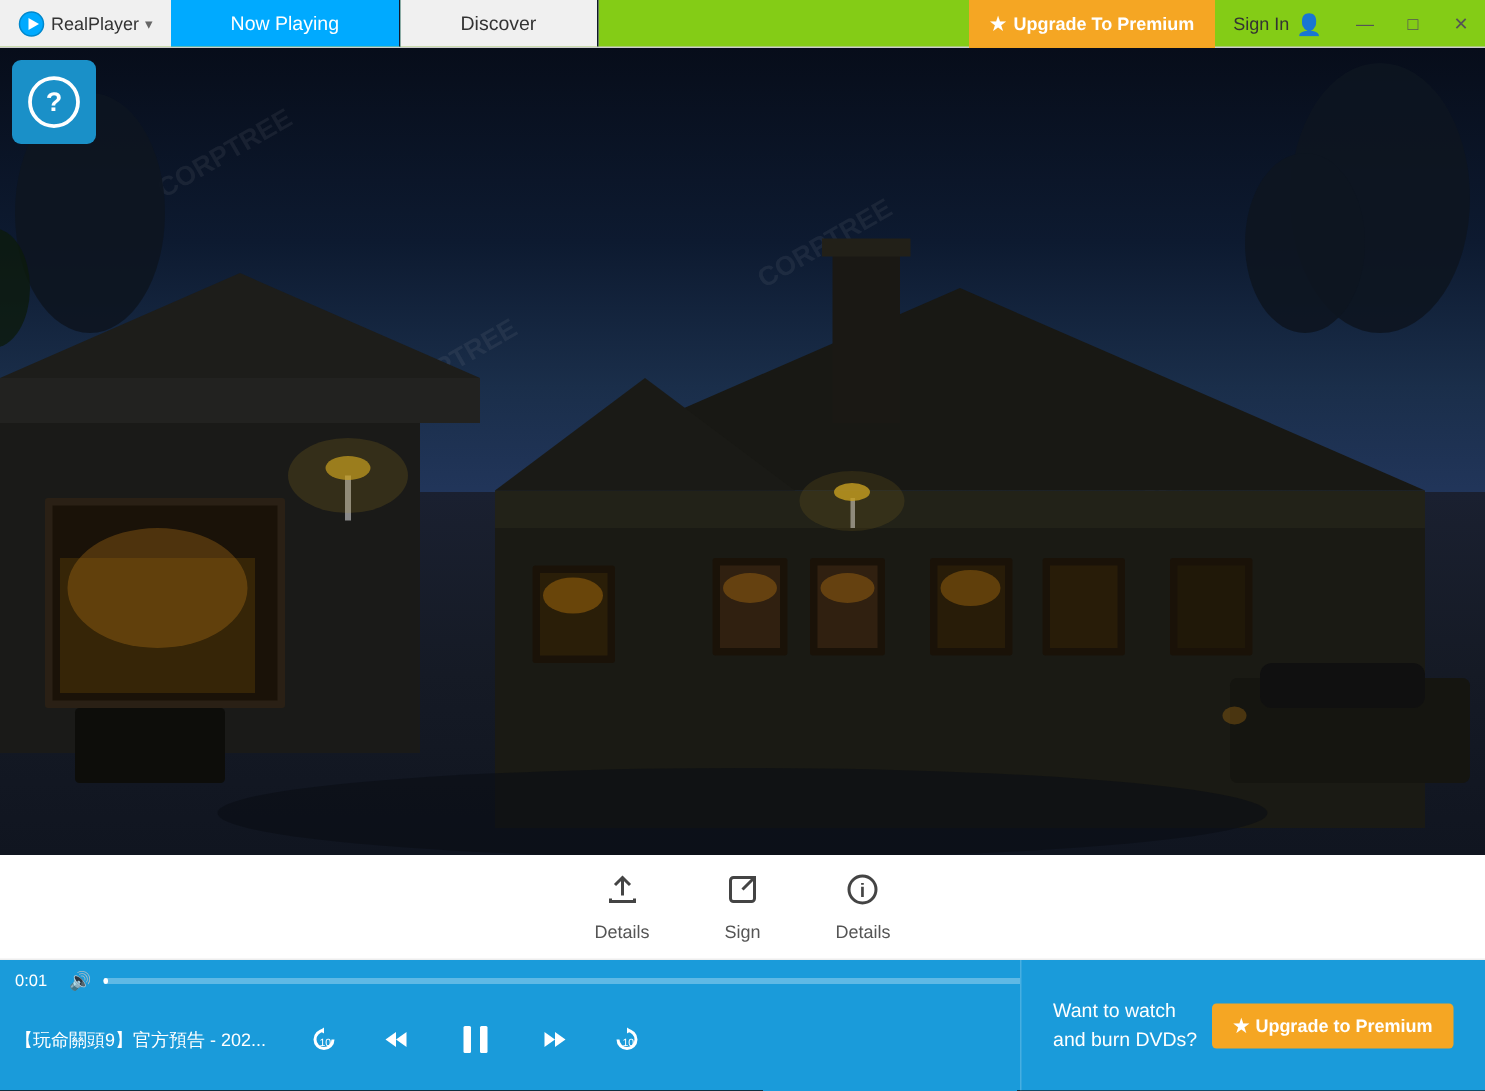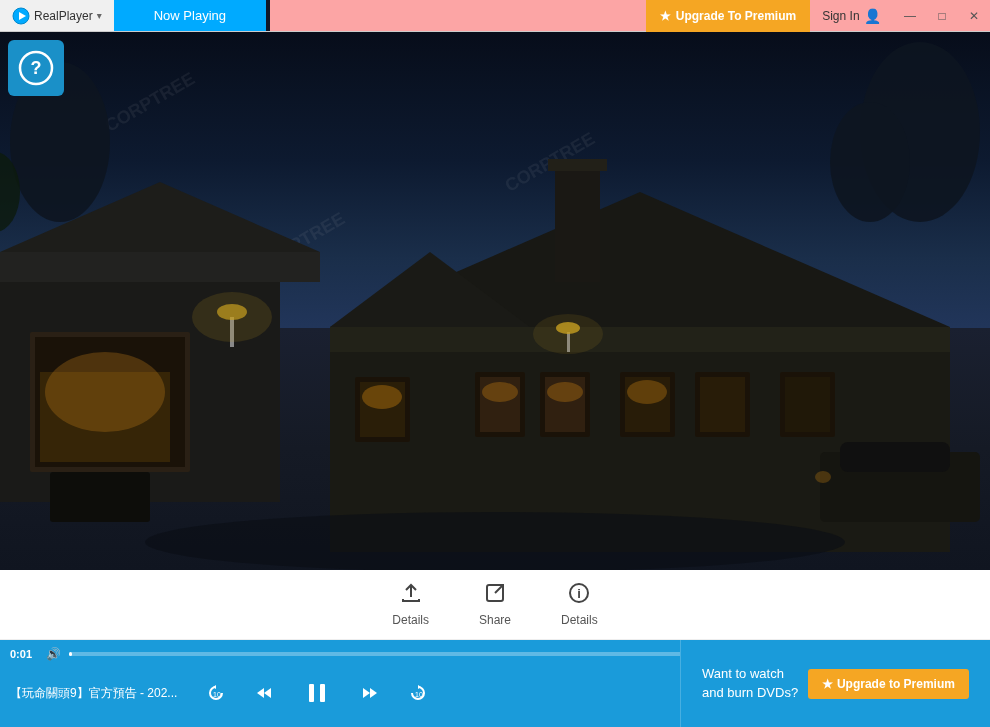--- a/index.html
+++ b/index.html
@@ -3,21 +3,21 @@
   <meta charset="utf-8">
   <style>
     * { margin: 0; padding: 0; box-sizing: border-box; }
     body { width: 990px; height: 727px; font-family: 'Segoe UI', Arial, sans-serif; overflow: hidden; background: #1a1a1a; }
 
     
     #titlebar {
       display: flex;
       align-items: stretch;
       height: 32px;
-      background: #fca5a5;
+      background: #84cc16;
       border-bottom: 1px solid #ccc;
     }
 
     #logo-area {
       display: flex;
       align-items: center;
       padding: 0 12px;
       background: #f0f0f0;
       cursor: pointer;
       gap: 4px;
@@ -28,21 +28,21 @@
       height: 18px;
     }
 
     .tab {
       display: flex;
       align-items: center;
       justify-content: center;
       padding: 0 40px;
       font-size: 13px;
       cursor: pointer;
-      border-right: 4px solid #0f172a;
+      border-right: 1px solid #0f172a;
       white-space: nowrap;
     }
 
     .tab.active {
       background: #00aaff;
       color: white;
       font-weight: 500;
     }
 
     .tab.inactive {
@@ -211,21 +211,20 @@
       align-items: center;
       height: 28px;
       padding: 0 10px;
       gap: 8px;
     }
 
     #time-start {
       font-size: 11px;
       color: white;
       min-width: 28px;
-      font-weight: bold;
     }
 
     #volume-icon-sm {
       font-size: 12px;
       color: white;
     }
 
     #progress-bar-container {
       flex: 1;
       height: 4px;
@@ -332,20 +331,23 @@
     <svg id="logo-icon" viewBox="0 0 18 18">
       <circle cx="9" cy="9" r="8" fill="#00aaff" stroke="#0088cc" stroke-width="1"></circle>
       <polygon points="7,5 14,9 7,13" fill="white"></polygon>
     </svg>
     <span style="font-size:12px; color:#333;">RealPlayer</span>
     <span style="font-size:10px; color:#666;">▾</span>
   </div>
 
   <div class="tab active">
     <span>Now Playing</span>
+  </div>
+  <div class="tab inactive">
+    <span>Discover</span>
   </div>
 
   <div id="right-controls">
     <button id="upgrade-btn">
       <span>★</span>
       <span>Upgrade To Premium</span>
     </button>
     <button id="signin-btn">
       <span>Sign In</span>
       <span style="font-size:14px;">👤</span>
@@ -466,21 +468,21 @@
     <span class="label">Details</span>
   </button>
   <button class="action-btn">
     <span class="icon-sym">
       <svg width="22" height="22" viewBox="0 0 22 22">
           <rect x="3" y="3" width="16" height="16" rx="2" stroke="#444" stroke-width="2" fill="none"></rect>
           <polyline points="14,3 19,3 19,8" stroke="#444" stroke-width="2" fill="none"></polyline>
           <line x1="11" y1="11" x2="19" y2="3" stroke="#444" stroke-width="2"></line>
         </svg>
     </span>
-    <span class="label">Share</span>
+    <span class="label">Sign</span>
   </button>
   <button class="action-btn">
     <span class="icon-sym">
       <svg width="22" height="22" viewBox="0 0 22 22">
           <circle cx="11" cy="11" r="9" stroke="#444" stroke-width="2" fill="none"></circle>
           <text x="11" y="16" text-anchor="middle" fill="#444" font-size="13" font-weight="bold">i</text>
         </svg>
     </span>
     <span class="label">Details</span>
   </button>

